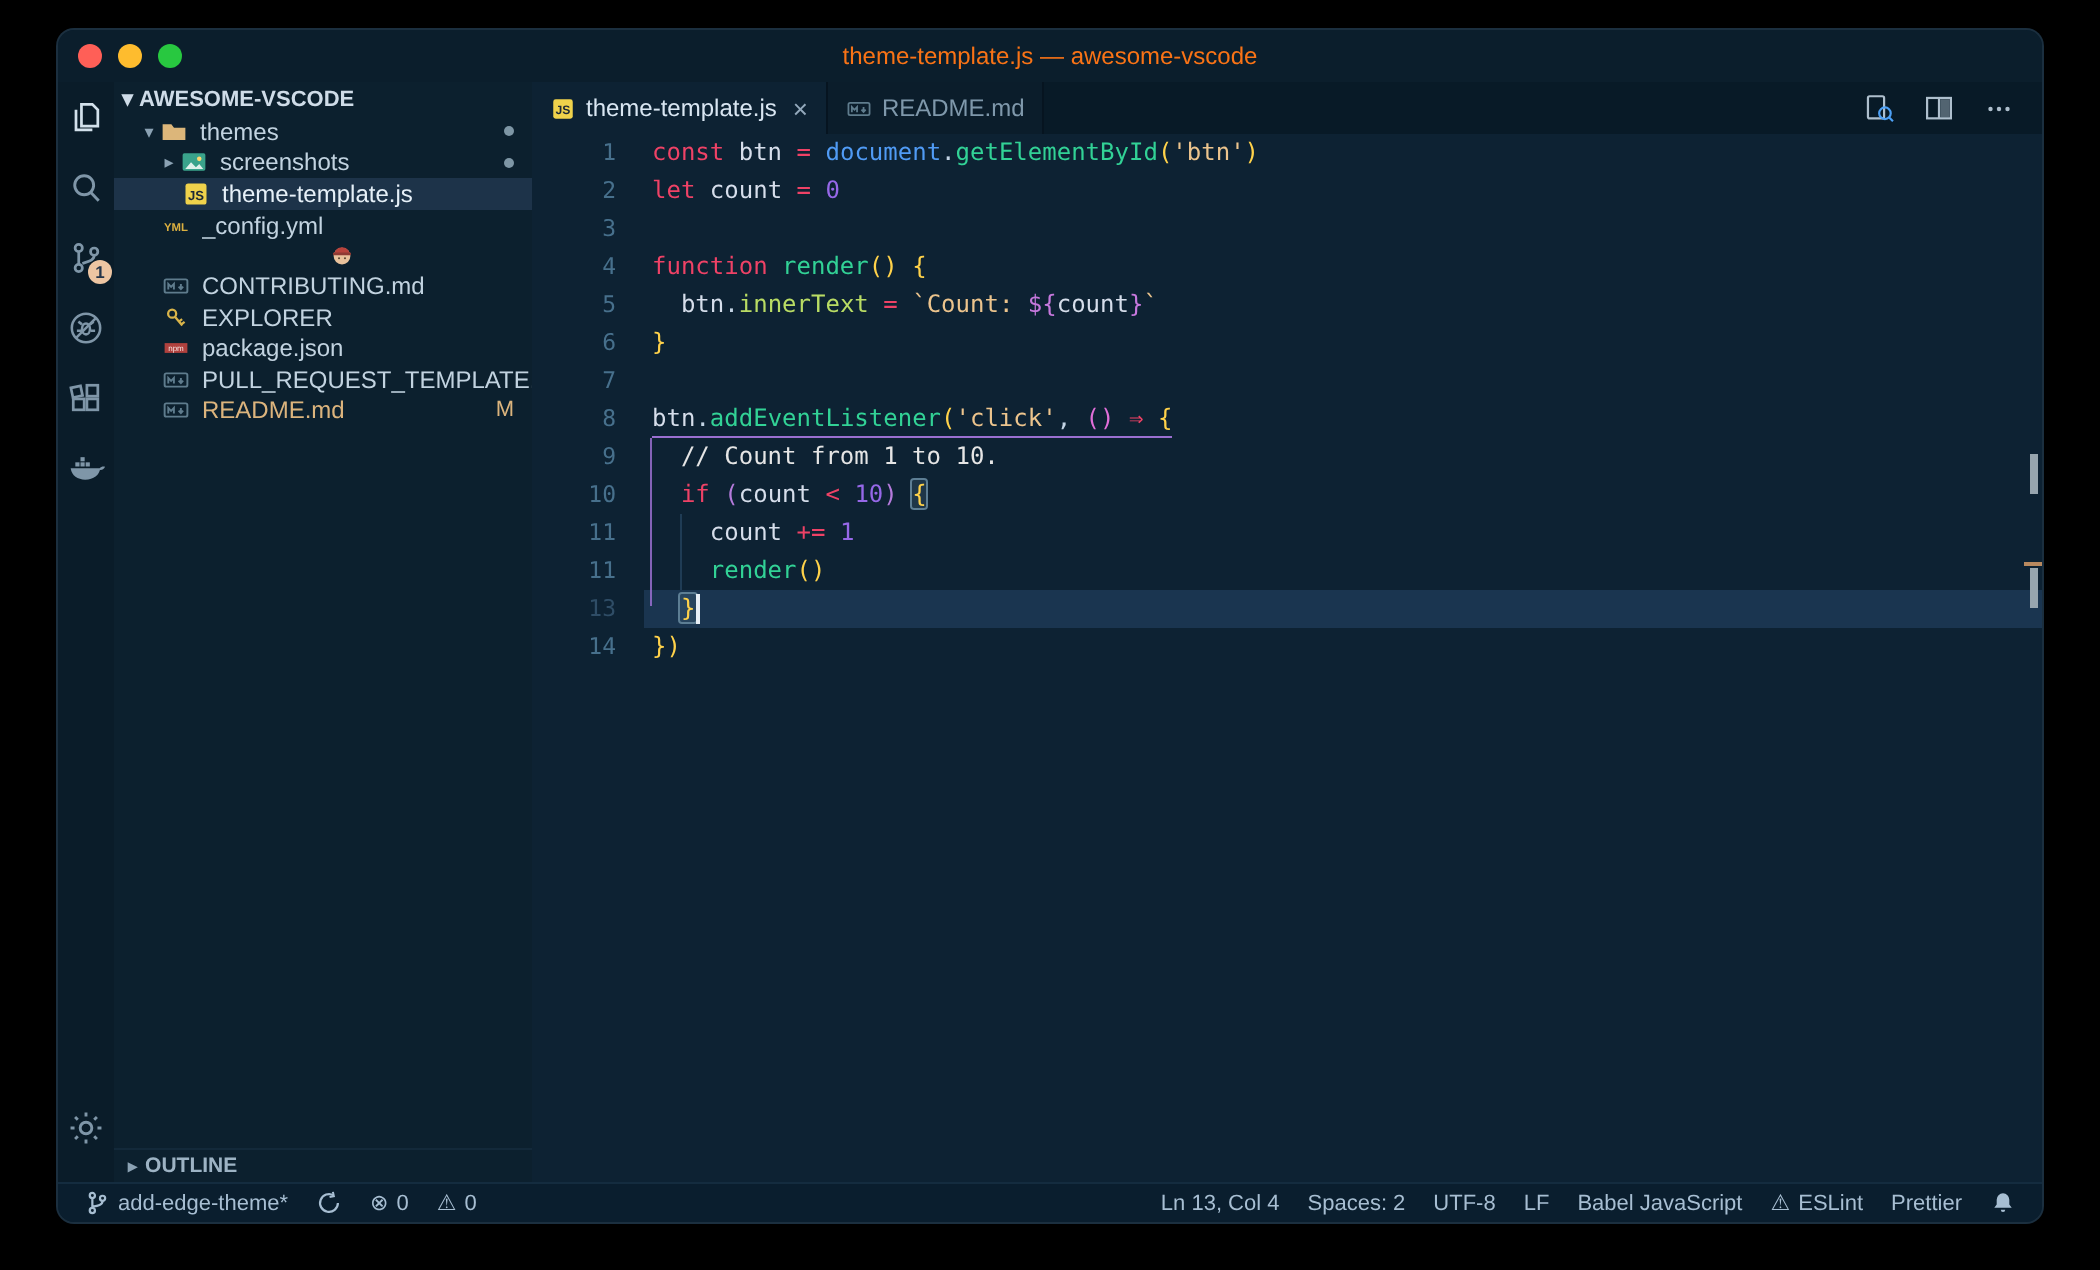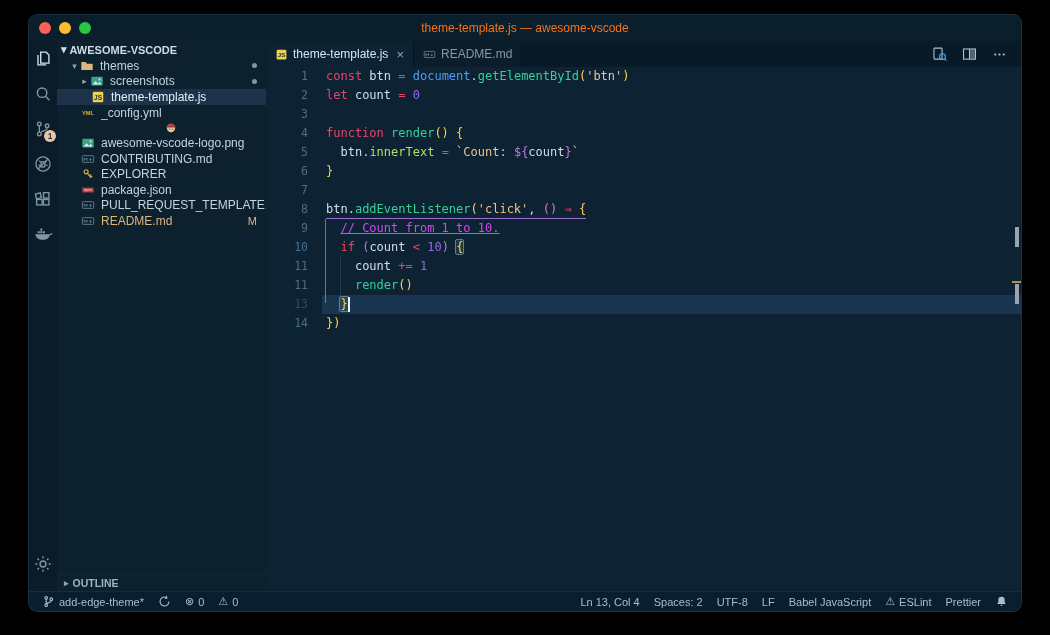--- a/index.html
+++ b/index.html
@@ -206,30 +206,20 @@
                 <rect x="2.8" y="7.2" width="10.4" height="1.5" rx=".7" fill="#8f3b34"></rect>
                 <circle cx="6.3" cy="10.4" r=".6" fill="#5c4632"></circle>
                 <circle cx="9.7" cy="10.4" r=".6" fill="#5c4632"></circle>
               </svg>
             </span>
             <span class="flabel">.travis.yml</span>
           </div>
           <div class="row" style="padding-left: 24px;">
             <span class="ficon">
               <svg viewBox="0 0 16 16">
-                <rect x="1.5" y="3" width="13" height="10" rx="1" fill="#3aa38b"></rect>
-                <circle cx="11" cy="6.2" r="1.3" fill="#ffd76e"></circle>
-                <path d="M3 12l3.3-3.8 2.8 2.8 1.9-1.9L13.3 12z" fill="#dff0ea"></path>
-              </svg>
-            </span>
-            <span class="flabel">awesome-vscode-logo.png</span>
-          </div>
-          <div class="row" style="padding-left: 24px;">
-            <span class="ficon">
-              <svg viewBox="0 0 16 16">
                 <rect x="1.5" y="4.2" width="13" height="7.6" rx="1" fill="none" stroke="#5f7c8d" stroke-width="1.1"></rect>
                 <path d="M3.6 10V6.8l1.6 1.7 1.6-1.7V10" fill="none" stroke="#5f7c8d" stroke-width="1.1"></path>
                 <path d="M10.8 6.8v2.6M9.5 8.4l1.3 1.4 1.3-1.4" fill="none" stroke="#5f7c8d" stroke-width="1.1"></path>
               </svg>
             </span>
             <span class="flabel">CONTRIBUTING.md</span>
           </div>
           <div class="row" style="padding-left: 24px;">
             <span class="ficon">
               <svg viewBox="0 0 16 16" fill="none" stroke="#d9b44a" stroke-width="1.3">
@@ -328,21 +318,21 @@
           <div class="deco guide-faint" style="left: 74px; top: 190px; height: 38px;"></div>
           <div class="code-lines">
             <div class="code-line"><span class="ln">1</span><span class="tokens"><span class="tk" style="color: rgb(238, 66, 102);">const</span><span class="tk" style="color: rgb(214, 222, 235);"> </span><span class="tk" style="color: rgb(214, 222, 235);">btn</span><span class="tk" style="color: rgb(214, 222, 235);"> </span><span class="tk" style="color: rgb(238, 66, 102);">=</span><span class="tk" style="color: rgb(214, 222, 235);"> </span><span class="tk" style="color: rgb(80, 155, 245);">document</span><span class="tk" style="color: rgb(195, 212, 229);">.</span><span class="tk" style="color: rgb(50, 210, 150);">getElementById</span><span class="tk" style="color: rgb(255, 210, 74);">(</span><span class="tk" style="color: rgb(236, 196, 141);">'btn'</span><span class="tk" style="color: rgb(255, 210, 74);">)</span></span></div>
             <div class="code-line"><span class="ln">2</span><span class="tokens"><span class="tk" style="color: rgb(238, 66, 102);">let</span><span class="tk" style="color: rgb(214, 222, 235);"> </span><span class="tk" style="color: rgb(214, 222, 235);">count</span><span class="tk" style="color: rgb(214, 222, 235);"> </span><span class="tk" style="color: rgb(238, 66, 102);">=</span><span class="tk" style="color: rgb(214, 222, 235);"> </span><span class="tk" style="color: rgb(150, 104, 232);">0</span></span></div>
             <div class="code-line"><span class="ln">3</span><span class="tokens"></span></div>
             <div class="code-line"><span class="ln">4</span><span class="tokens"><span class="tk" style="color: rgb(238, 66, 102);">function</span><span class="tk" style="color: rgb(214, 222, 235);"> </span><span class="tk" style="color: rgb(50, 210, 150);">render</span><span class="tk" style="color: rgb(255, 210, 74);">()</span><span class="tk" style="color: rgb(214, 222, 235);"> </span><span class="tk" style="color: rgb(255, 210, 74);">{</span></span></div>
             <div class="code-line"><span class="ln">5</span><span class="tokens"><span class="tk" style="color: rgb(214, 222, 235);">  </span><span class="tk" style="color: rgb(214, 222, 235);">btn</span><span class="tk" style="color: rgb(195, 212, 229);">.</span><span class="tk" style="color: rgb(185, 220, 100);">innerText</span><span class="tk" style="color: rgb(214, 222, 235);"> </span><span class="tk" style="color: rgb(238, 66, 102);">=</span><span class="tk" style="color: rgb(214, 222, 235);"> </span><span class="tk" style="color: rgb(236, 196, 141);">`Count: </span><span class="tk" style="color: rgb(198, 120, 221);">${</span><span class="tk" style="color: rgb(214, 222, 235);">count</span><span class="tk" style="color: rgb(198, 120, 221);">}</span><span class="tk" style="color: rgb(236, 196, 141);">`</span></span></div>
             <div class="code-line"><span class="ln">6</span><span class="tokens"><span class="tk" style="color: rgb(255, 210, 74);">}</span></span></div>
             <div class="code-line"><span class="ln">7</span><span class="tokens"></span></div>
             <div class="code-line"><span class="ln">8</span><span class="tokens u-line"><span class="tk" style="color: rgb(214, 222, 235);">btn</span><span class="tk" style="color: rgb(195, 212, 229);">.</span><span class="tk" style="color: rgb(50, 210, 150);">addEventListener</span><span class="tk" style="color: rgb(255, 210, 74);">(</span><span class="tk" style="color: rgb(236, 196, 141);">'click'</span><span class="tk" style="color: rgb(195, 212, 229);">,</span><span class="tk" style="color: rgb(214, 222, 235);"> </span><span class="tk" style="color: rgb(224, 111, 216);">()</span><span class="tk" style="color: rgb(214, 222, 235);"> </span><span class="tk" style="color: rgb(238, 66, 102);">⇒</span><span class="tk" style="color: rgb(214, 222, 235);"> </span><span class="tk" style="color: rgb(255, 210, 74);">{</span></span></div>
-            <div class="code-line"><span class="ln">9</span><span class="tokens"><span class="tk" style="color: rgb(214, 222, 235);">  </span><span class="tk" style="color: #d946ef; text-decoration: underline;">// Count from 1 to 10.</span></span></div>
+            <div class="code-line"><span class="ln">9</span><span class="tokens"><span class="tk" style="color: rgb(214, 222, 235);">  </span><span class="tk" style="color: #e5e5e5;">// Count from 1 to 10.</span></span></div>
             <div class="code-line"><span class="ln">10</span><span class="tokens"><span class="tk" style="color: rgb(214, 222, 235);">  </span><span class="tk" style="color: rgb(238, 66, 102);">if</span><span class="tk" style="color: rgb(214, 222, 235);"> </span><span class="tk" style="color: rgb(181, 123, 220);">(</span><span class="tk" style="color: rgb(214, 222, 235);">count</span><span class="tk" style="color: rgb(214, 222, 235);"> </span><span class="tk" style="color: rgb(238, 66, 102);">&lt;</span><span class="tk" style="color: rgb(214, 222, 235);"> </span><span class="tk" style="color: rgb(150, 104, 232);">10</span><span class="tk" style="color: rgb(181, 123, 220);">)</span><span class="tk" style="color: rgb(214, 222, 235);"> </span><span class="tk match" style="color: rgb(255, 210, 74);">{</span></span></div>
             <div class="code-line"><span class="ln">11</span><span class="tokens"><span class="tk" style="color: rgb(214, 222, 235);">    </span><span class="tk" style="color: rgb(214, 222, 235);">count</span><span class="tk" style="color: rgb(214, 222, 235);"> </span><span class="tk" style="color: rgb(238, 66, 102);">+=</span><span class="tk" style="color: rgb(214, 222, 235);"> </span><span class="tk" style="color: rgb(150, 104, 232);">1</span></span></div>
             <div class="code-line"><span class="ln">11</span><span class="tokens"><span class="tk" style="color: rgb(214, 222, 235);">    </span><span class="tk" style="color: rgb(50, 210, 150);">render</span><span class="tk" style="color: rgb(255, 210, 74);">()</span></span></div>
             <div class="code-line"><span class="ln dim">13</span><span class="tokens"><span class="tk" style="color: rgb(214, 222, 235);">  </span><span class="tk match" style="color: rgb(255, 210, 74);">}</span></span></div>
             <div class="code-line"><span class="ln">14</span><span class="tokens"><span class="tk" style="color: rgb(255, 210, 74);">}</span><span class="tk" style="color: rgb(255, 210, 74);">)</span></span></div>
           </div>
           <div class="deco cursor-caret" style="left: 82px; top: 230px;"></div>
           <div class="deco ovr-gray" style="top: 160px; height: 20px;"></div>
           <div class="deco ovr-gray" style="top: 217px; height: 20px;"></div>
           <div class="deco ovr-tan" style="top: 214px;"></div>

